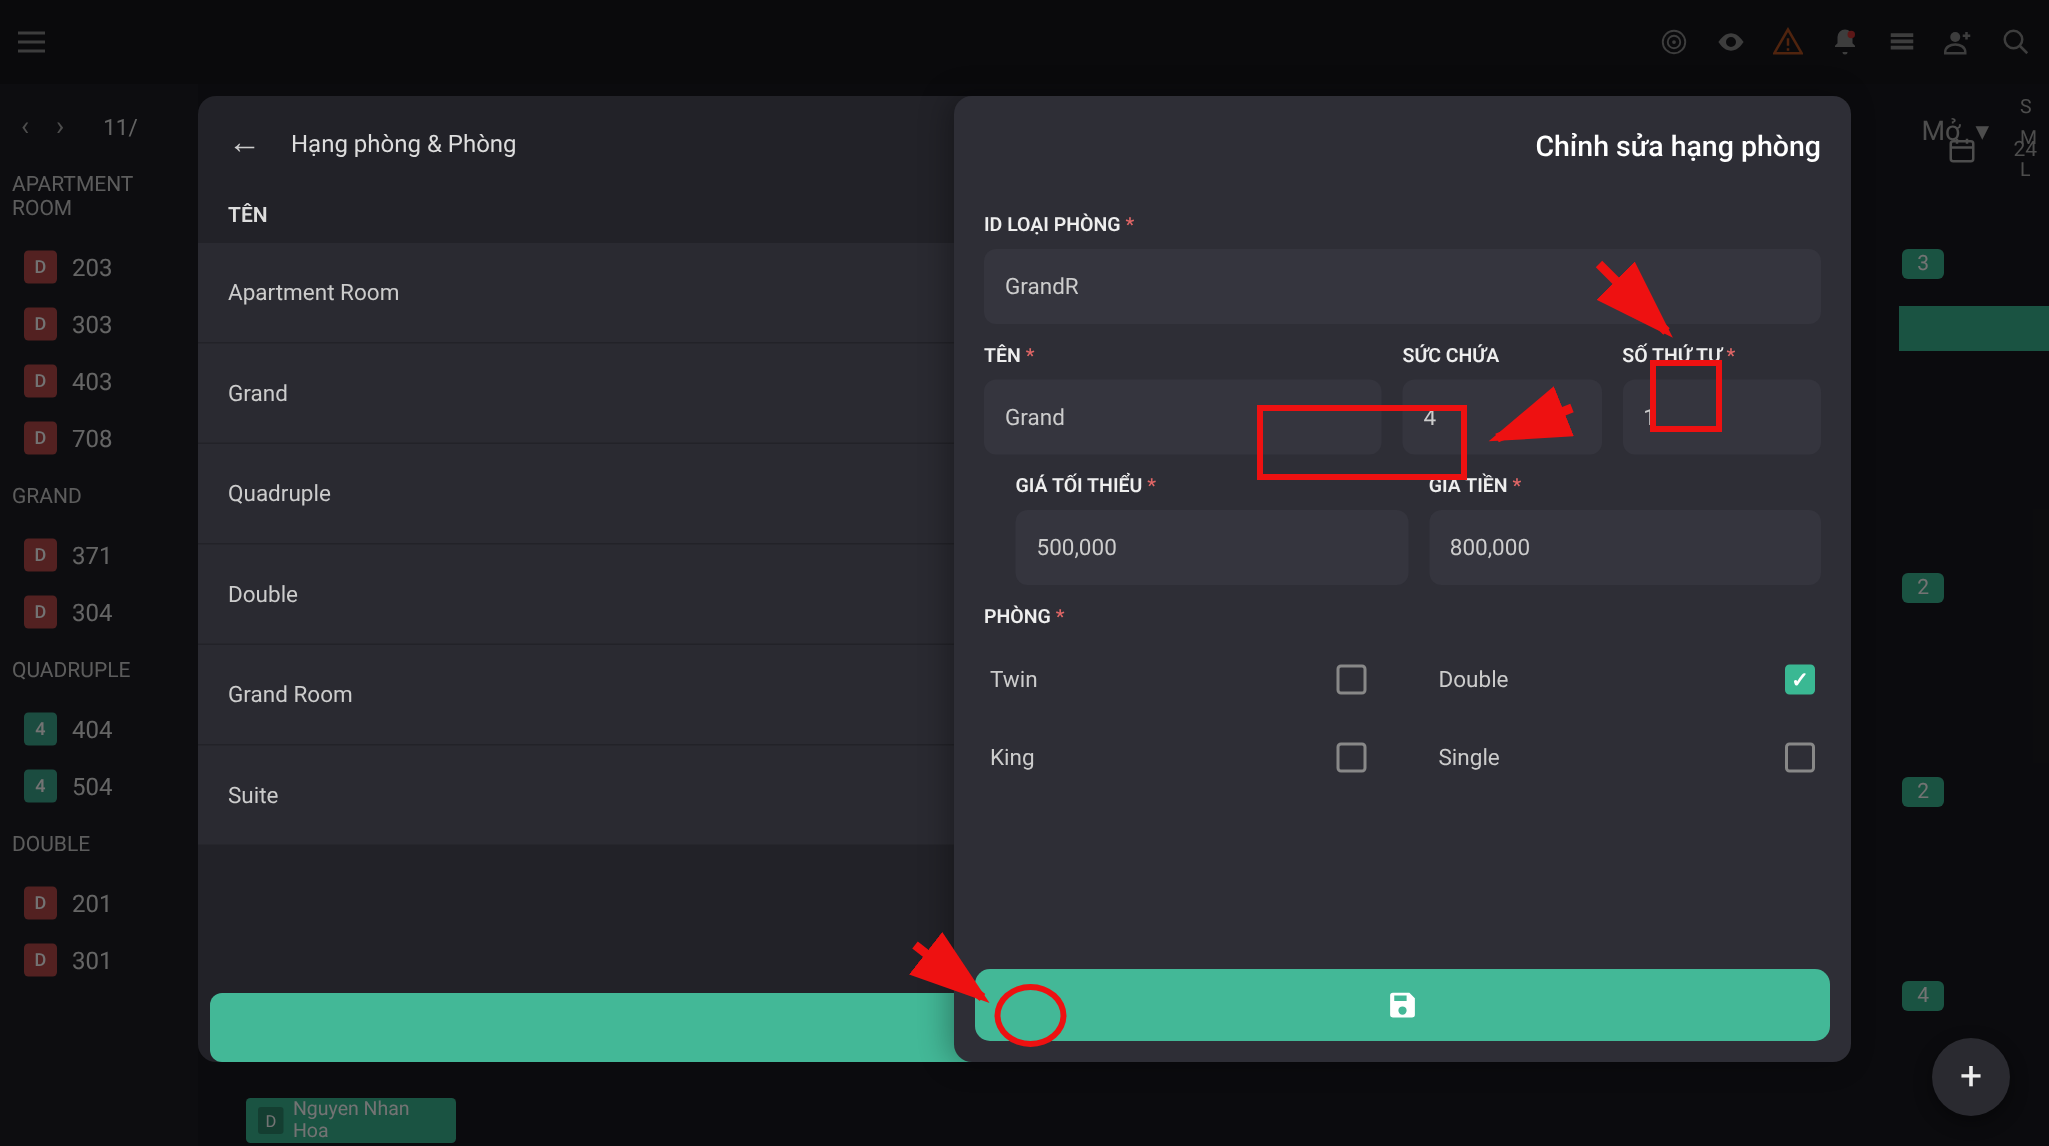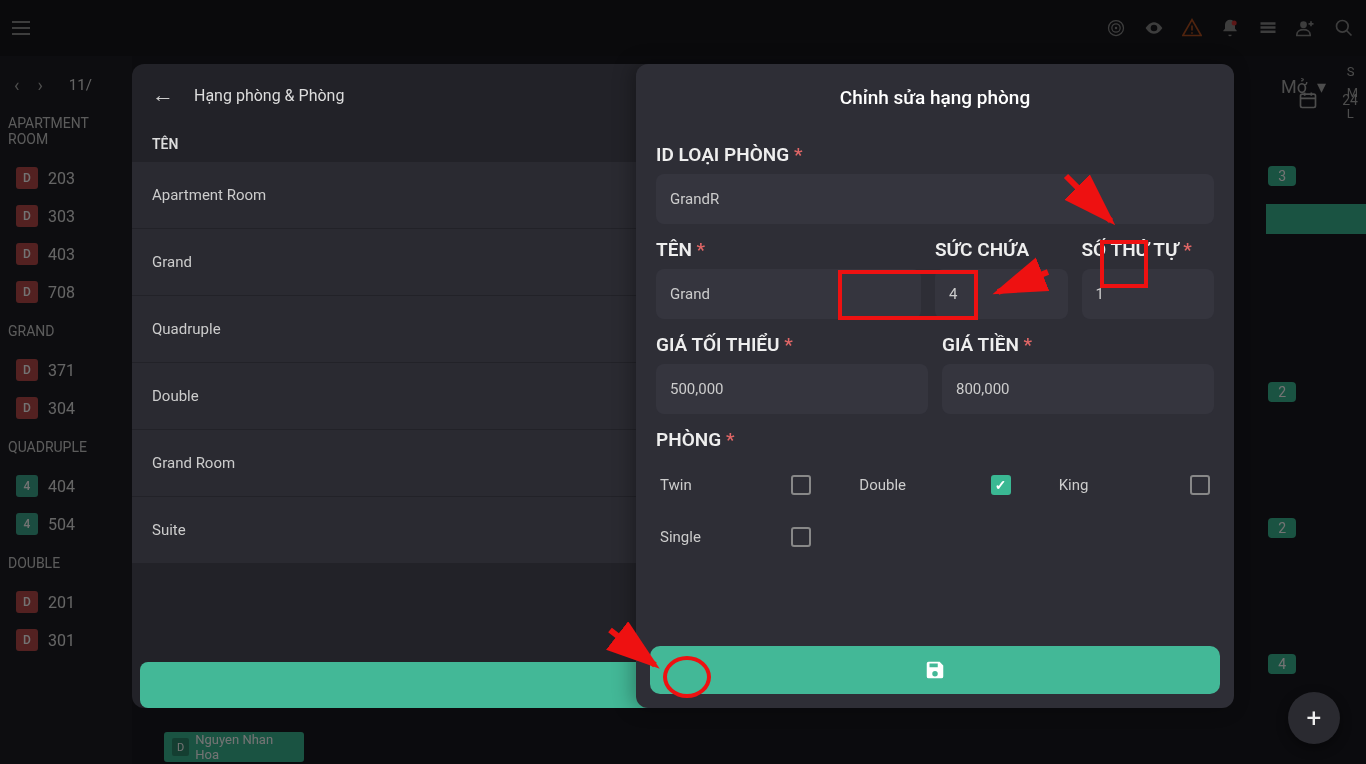--- a/index.html
+++ b/index.html
@@ -43,35 +43,35 @@
 .ten-label { padding: 10px 20px; color: #ddd; font-weight: 600; font-size: 14px; }
 .room-type-list { flex: 1; overflow-y: auto; }
 .room-type-row { display: flex; align-items: center; justify-content: space-between; padding: 0 20px; height: 66px; background: #2a2a31; margin-bottom: 1px; }
 .room-type-name { color: #ccc; font-size: 15px; }
 .row-actions { display: flex; align-items: center; gap: 18px; }
 .row-actions svg { width: 20px; height: 20px; fill: #ccc; cursor: pointer; }
 .green-bar { height: 46px; background: #43b897; margin: 0 8px; border-radius: 8px; margin-top: 8px; }
 
 .panel-right { width: 598px; background: #2e2e36; border-radius: 12px; padding: 0; display: flex; flex-direction: column; position: relative; margin-left: -240px; box-shadow: -4px 0 20px rgba(0,0,0,0.3); }
 .modal-header { padding: 22px 20px 12px; text-align: center; }
-.modal-title { font-size: 19px; color: #fff; font-weight: 500; }
+.modal-title { font-size: 19px; color: #fff; font-weight: 500; text-align: right; }
 .modal-body { flex: 1; padding: 8px 20px; overflow-y: auto; }
 
-.field-label { font-size: 19px; color: #eee; font-weight: 600; margin-bottom: 8px; margin-top: 14px; }
+.field-label { font-size: 13px; color: #eee; font-weight: 600; margin-bottom: 8px; margin-top: 14px; }
 .req { color: #e06666; }
 .input { width: 100%; height: 50px; background: #35353e; border: none; border-radius: 8px; color: #ccc; padding: 0 14px; font-size: 15px; outline: none; }
 
-.row2 { display: flex; gap: 14px; }
+.row2 { display: flex; gap: 14px; margin-left: 21px; }
 .row2 > div { flex: 1; }
 .row3 { display: flex; gap: 14px; align-items: flex-end; }
 .row3 > div:nth-child(1){ flex: 2; }
 .row3 > div:nth-child(2){ flex: 1; }
 .row3 > div:nth-child(3){ flex: 1; }
 
-.bed-grid { display: grid; grid-template-columns: 1fr 1fr 1fr; gap: 0 40px; }
+.bed-grid { display: grid; grid-template-columns: 1fr 1fr; gap: 0 40px; }
 .bed-item { display: flex; align-items: center; justify-content: space-between; padding: 16px 4px; }
 .bed-name { color: #ccc; font-size: 15px; }
 .chk { width: 20px; height: 20px; border: 2px solid #888; border-radius: 3px; display: flex; align-items: center; justify-content: center; cursor: pointer; }
 .chk.on { background: #3ab893; border-color: #3ab893; }
 .chk.on::after { content: "✓"; color: #fff; font-size: 14px; font-weight: bold; }
 
 .save-btn { height: 48px; background: #43b897; border-radius: 10px; margin: 10px 14px 14px; display: flex; align-items: center; justify-content: center; cursor: pointer; }
 .save-btn svg { width: 22px; height: 22px; fill: #fff; }
 
 .mo-dd { position: absolute; top: 76px; right: 40px; display: flex; align-items: center; gap: 10px; color: #aaa; font-size: 18px; }

